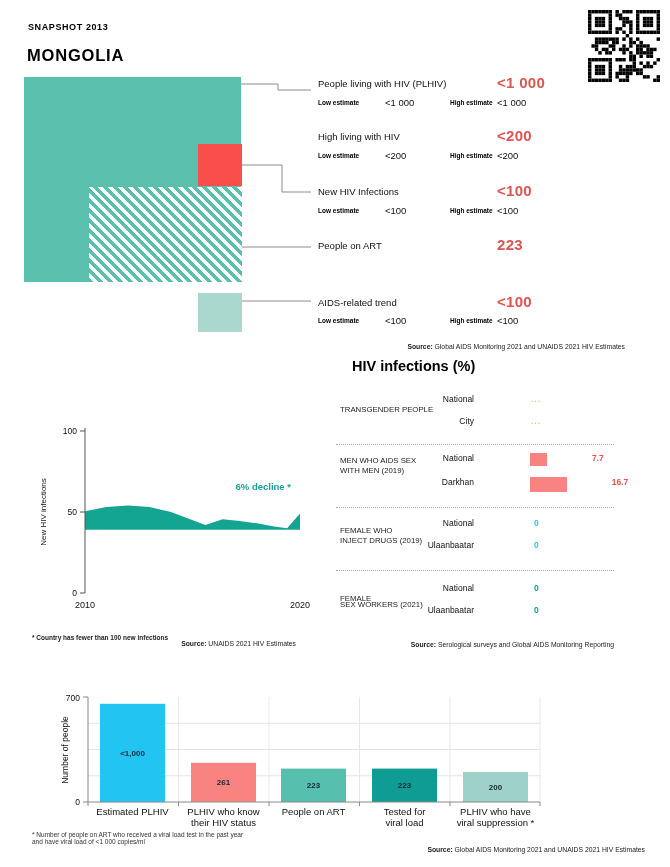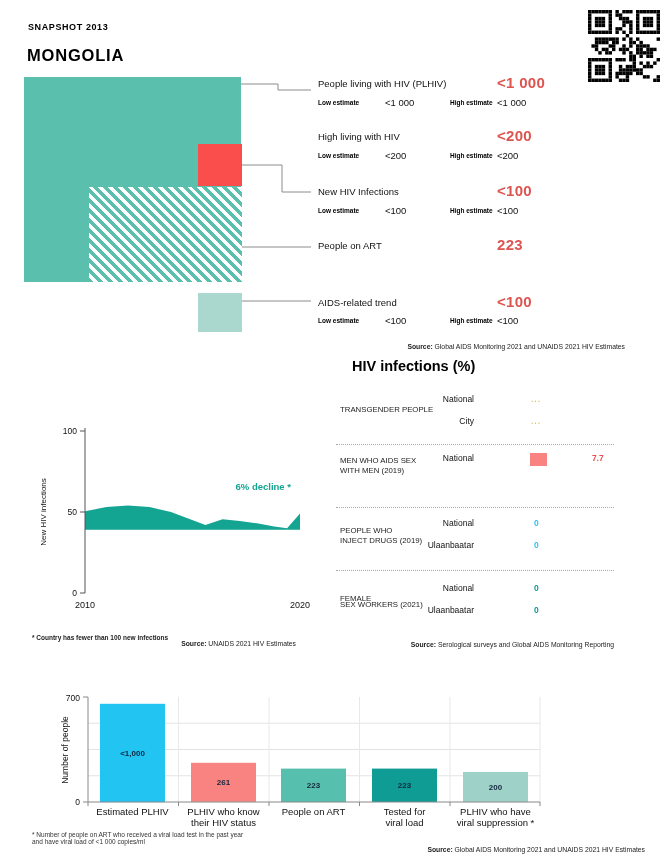--- a/index.html
+++ b/index.html
@@ -362,23 +362,28 @@
     </div>
     <div class="psep" style="top:52px"></div>
 
     <div class="pgroup-line" style="top:64px">MEN WHO AIDS SEX</div>
     <div class="pgroup-line" style="top:74px">WITH MEN (2019)</div>
     <div class="prow" style="top:61px">
       <span class="psub">National</span>
       <span class="pbar" id="msm-bar-0" style="width: 16.9px;"></span>
       <span class="pval v-red">7.7</span>
     </div>
+    <div class="prow" style="top:85px;height:16px">
+      <span class="psub">Darkhan</span>
+      <span class="pbar" id="msm-bar-1" style="height: 15px; width: 36.7px;"></span>
+      <span class="pval v-red">16.7</span>
+    </div>
     <div class="psep" style="top:115px"></div>
 
-    <div class="pgroup-line" style="top:134px">PEOPLE WHO</div>
+    <div class="pgroup-line" style="top:134px">FEMALE WHO</div>
     <div class="pgroup-line" style="top:144px">INJECT DRUGS (2019)</div>
     <div class="prow" style="top:126px">
       <span class="psub">National</span>
       <span class="pval0 v-cyan">0</span>
     </div>
     <div class="prow" style="top:148px">
       <span class="psub">Ulaanbaatar</span>
       <span class="pval0 v-cyan">0</span>
     </div>
     <div class="psep" style="top:178px"></div>

